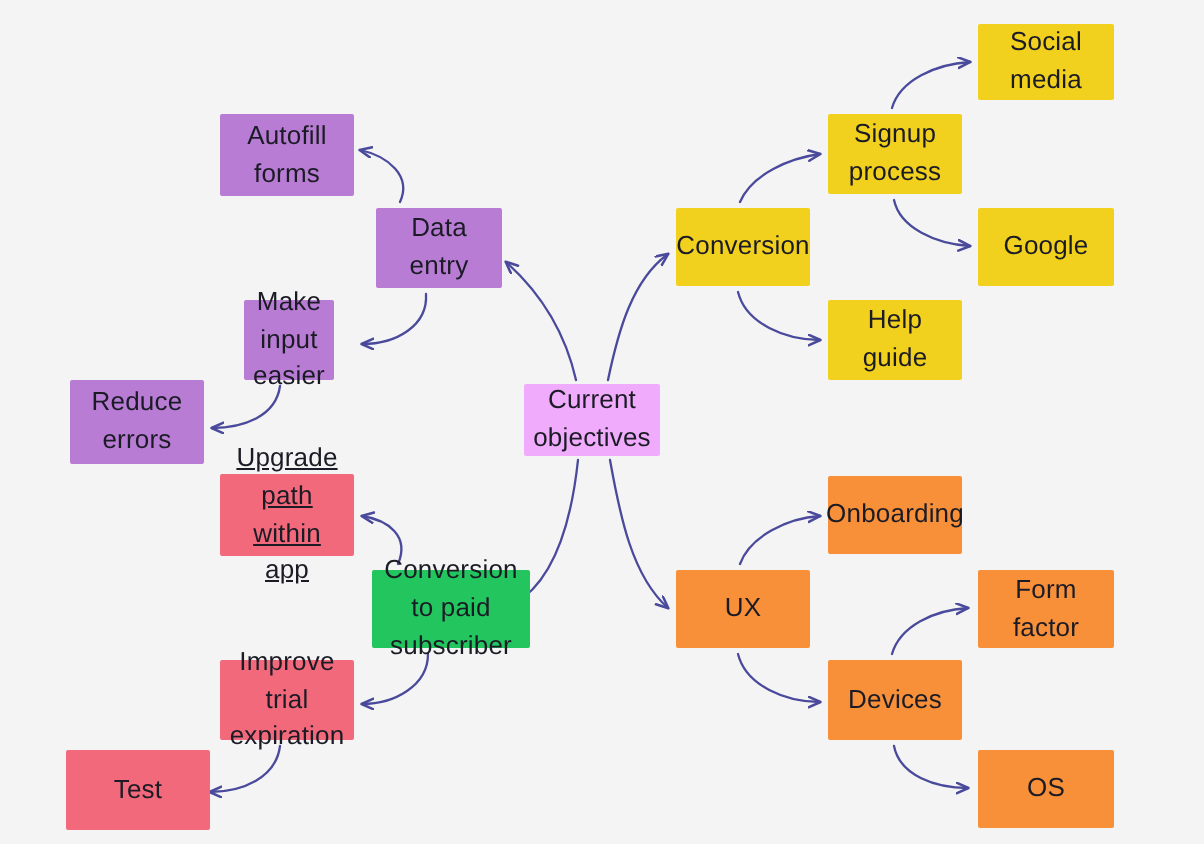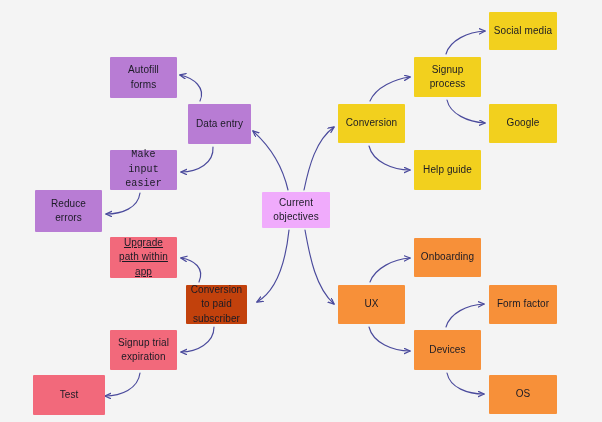--- a/index.html
+++ b/index.html
@@ -25,21 +25,21 @@
     pointer-events: none;
   }
   .node {
     position: absolute;
     box-sizing: border-box;
     display: flex;
     align-items: center;
     justify-content: center;
     text-align: center;
     color: #1b1b25;
-    font-size: 10px;
+    font-size: 13px;
     line-height: 1.45;
     letter-spacing: 0.1px;
     padding: 2px 4px;
     border-radius: 1px;
   }
   .node-label {
     display: block;
     white-space: pre-line;
   }
 </style>
@@ -79,34 +79,34 @@
   <div id="nodes-group">
       <div class="node" style="left: 262px; top: 192px; width: 68px; height: 36px; background: #f0abfc; color: rgb(27, 27, 37);">
         <span class="node-label">Current objectives</span>
       </div>
       <div class="node" style="left: 188px; top: 104px; width: 63px; height: 40px; background: rgb(184, 124, 212); color: rgb(27, 27, 37);">
         <span class="node-label">Data entry</span>
       </div>
       <div class="node" style="left: 110px; top: 57px; width: 67px; height: 41px; background: rgb(184, 124, 212); color: rgb(27, 27, 37);">
         <span class="node-label">Autofill forms</span>
       </div>
-      <div class="node" style="left: 110px; top: 150px; width: 67px; height: 40px; background: rgb(184, 124, 212); color: rgb(27, 27, 37); font-family: Liberation Mono, monospace;">
+      <div class="node" style="left: 122px; top: 150px; width: 45px; height: 40px; background: rgb(184, 124, 212); color: rgb(27, 27, 37);">
         <span class="node-label">Make input easier</span>
       </div>
       <div class="node" style="left: 35px; top: 190px; width: 67px; height: 42px; background: rgb(184, 124, 212); color: rgb(27, 27, 37);">
         <span class="node-label">Reduce errors</span>
       </div>
-      <div class="node" style="left: 186px; top: 285px; width: 61px; height: 39px; background: #c2410c; color: rgb(27, 27, 37);">
+      <div class="node" style="left: 186px; top: 285px; width: 79px; height: 39px; background: #22c55e; color: rgb(27, 27, 37);">
         <span class="node-label">Conversion to paid subscriber</span>
       </div>
       <div class="node" style="left: 110px; top: 237px; width: 67px; height: 41px; background: rgb(242, 105, 123); color: rgb(27, 27, 37); text-decoration: underline;">
         <span class="node-label">Upgrade path within app</span>
       </div>
       <div class="node" style="left: 110px; top: 330px; width: 67px; height: 40px; background: rgb(242, 105, 123); color: rgb(27, 27, 37);">
-        <span class="node-label">Signup trial expiration</span>
+        <span class="node-label">Improve trial expiration</span>
       </div>
       <div class="node" style="left: 33px; top: 375px; width: 72px; height: 40px; background: rgb(242, 105, 123); color: rgb(27, 27, 37);">
         <span class="node-label">Test</span>
       </div>
       <div class="node" style="left: 338px; top: 104px; width: 67px; height: 39px; background: rgb(242, 208, 30); color: rgb(27, 27, 37);">
         <span class="node-label">Conversion</span>
       </div>
       <div class="node" style="left: 414px; top: 57px; width: 67px; height: 40px; background: rgb(242, 208, 30); color: rgb(27, 27, 37);">
         <span class="node-label">Signup process</span>
       </div>

